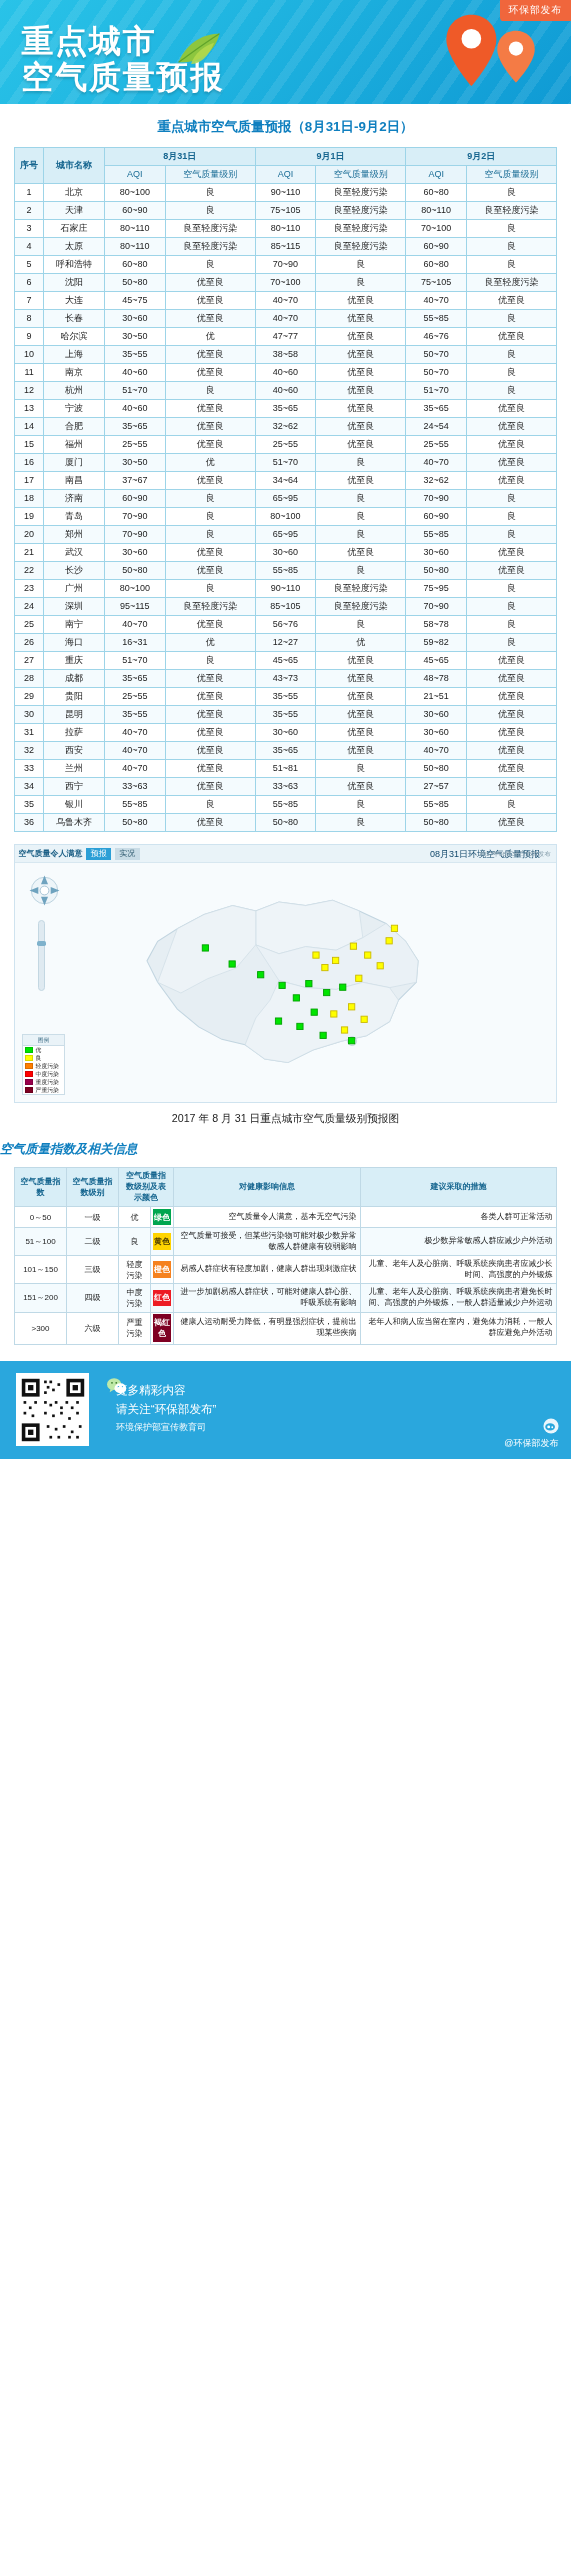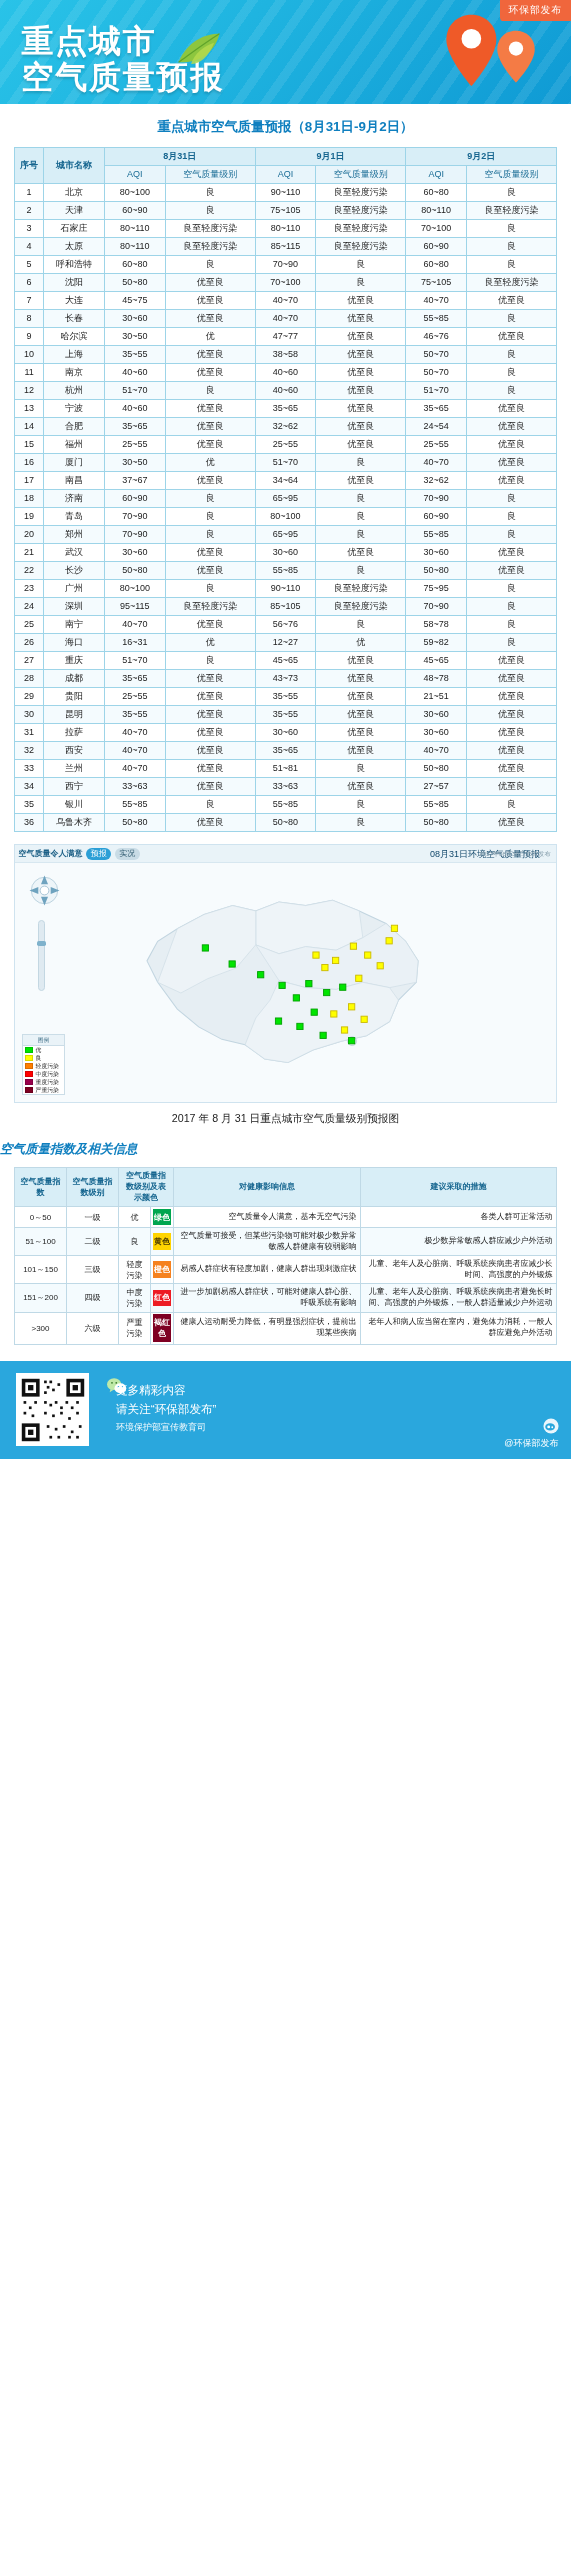--- a/index.html
+++ b/index.html
@@ -101,21 +101,21 @@
     border-bottom: 0.9px solid #d7e7f0;
     font-size: 8px;
     color: #39637c;
     display: flex;
     align-items: center;
     padding: 0 3.6px;
     gap: 3.6px;
   }
   .map-top .mt-title { font-weight: bold; color:#1b5f85; }
   .map-top .pill {
-    background: #2b9fd6; color: #fff; border-radius: 6px; padding: 0.9px 4.5px;
+    background: #2b9fd6; color: #fff; border-radius: 0; padding: 0.9px 4.5px;
   }
   .map-top .pill.alt { background: #c9dce6; color: #3b6478; }
   .map-center-title {
     position: absolute; left: 0; right: 16px; top: 2.7px;
     text-align: right; font-size: 9px; font-weight: normal; color: #12486b;
     pointer-events: none;
   }
   .map-date {
     position: absolute; right: 5.4px; top: 4.5px; font-size: 6.2px; color: #7d97a6;
   }

